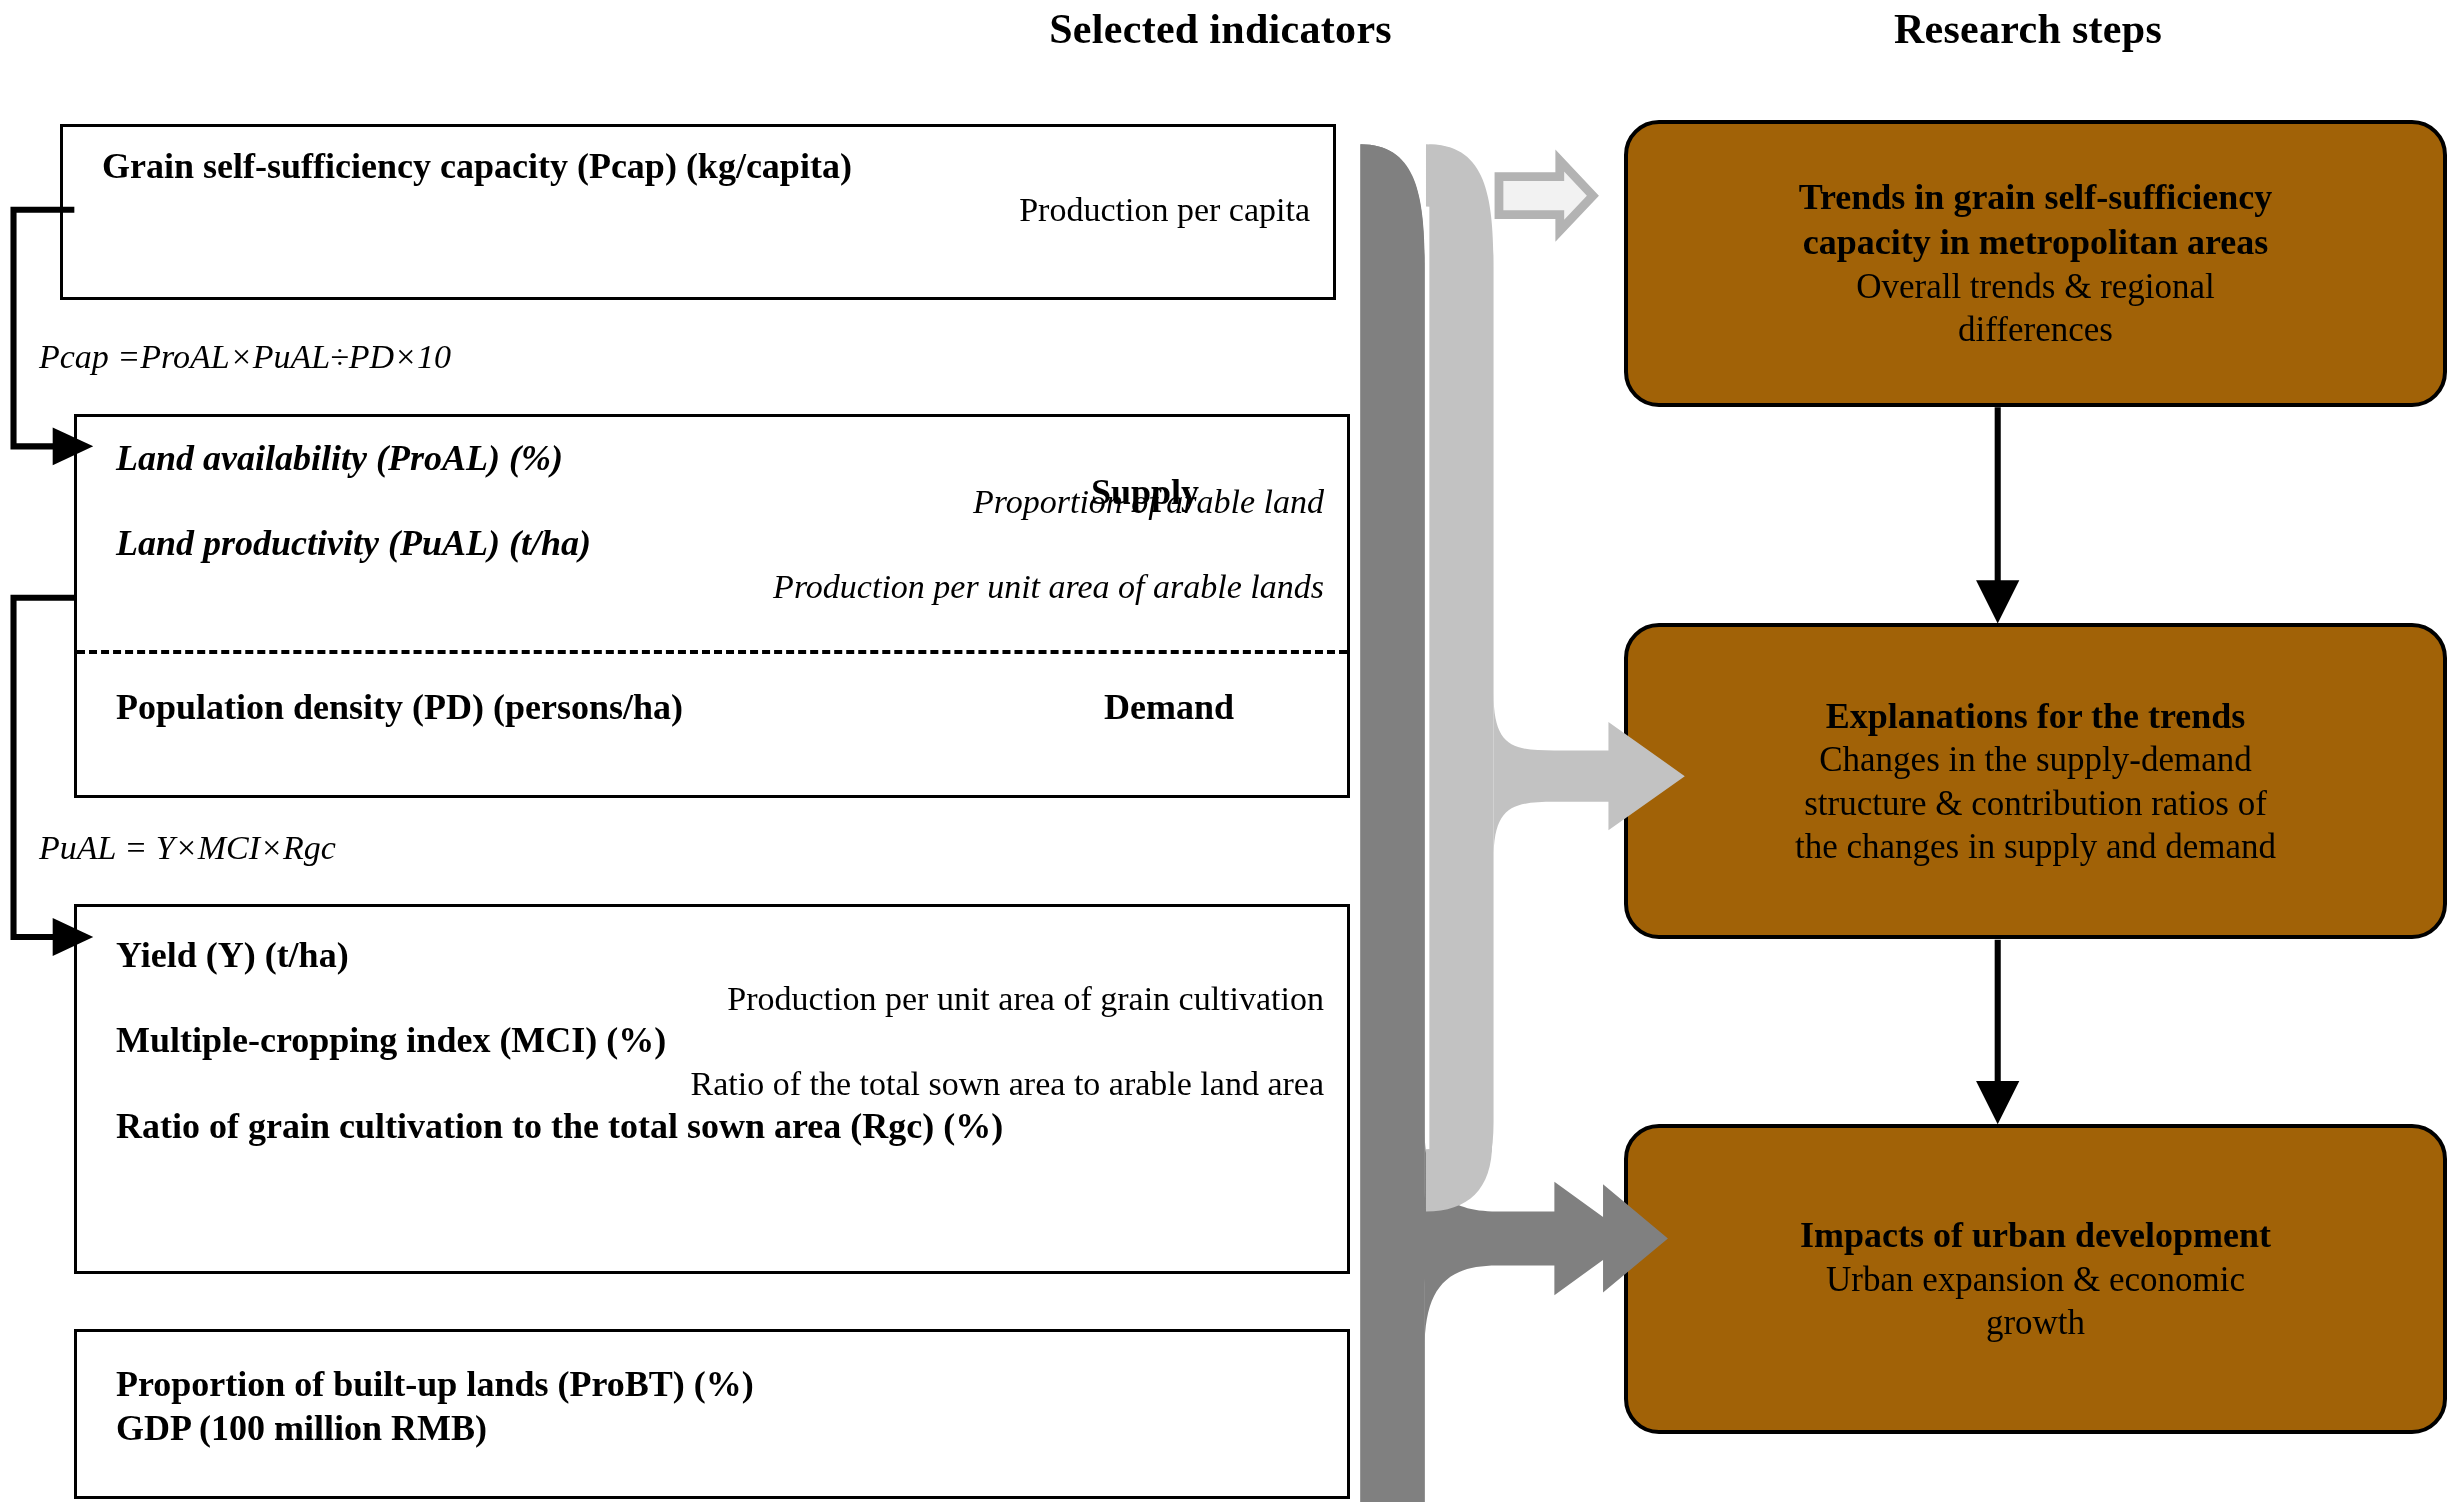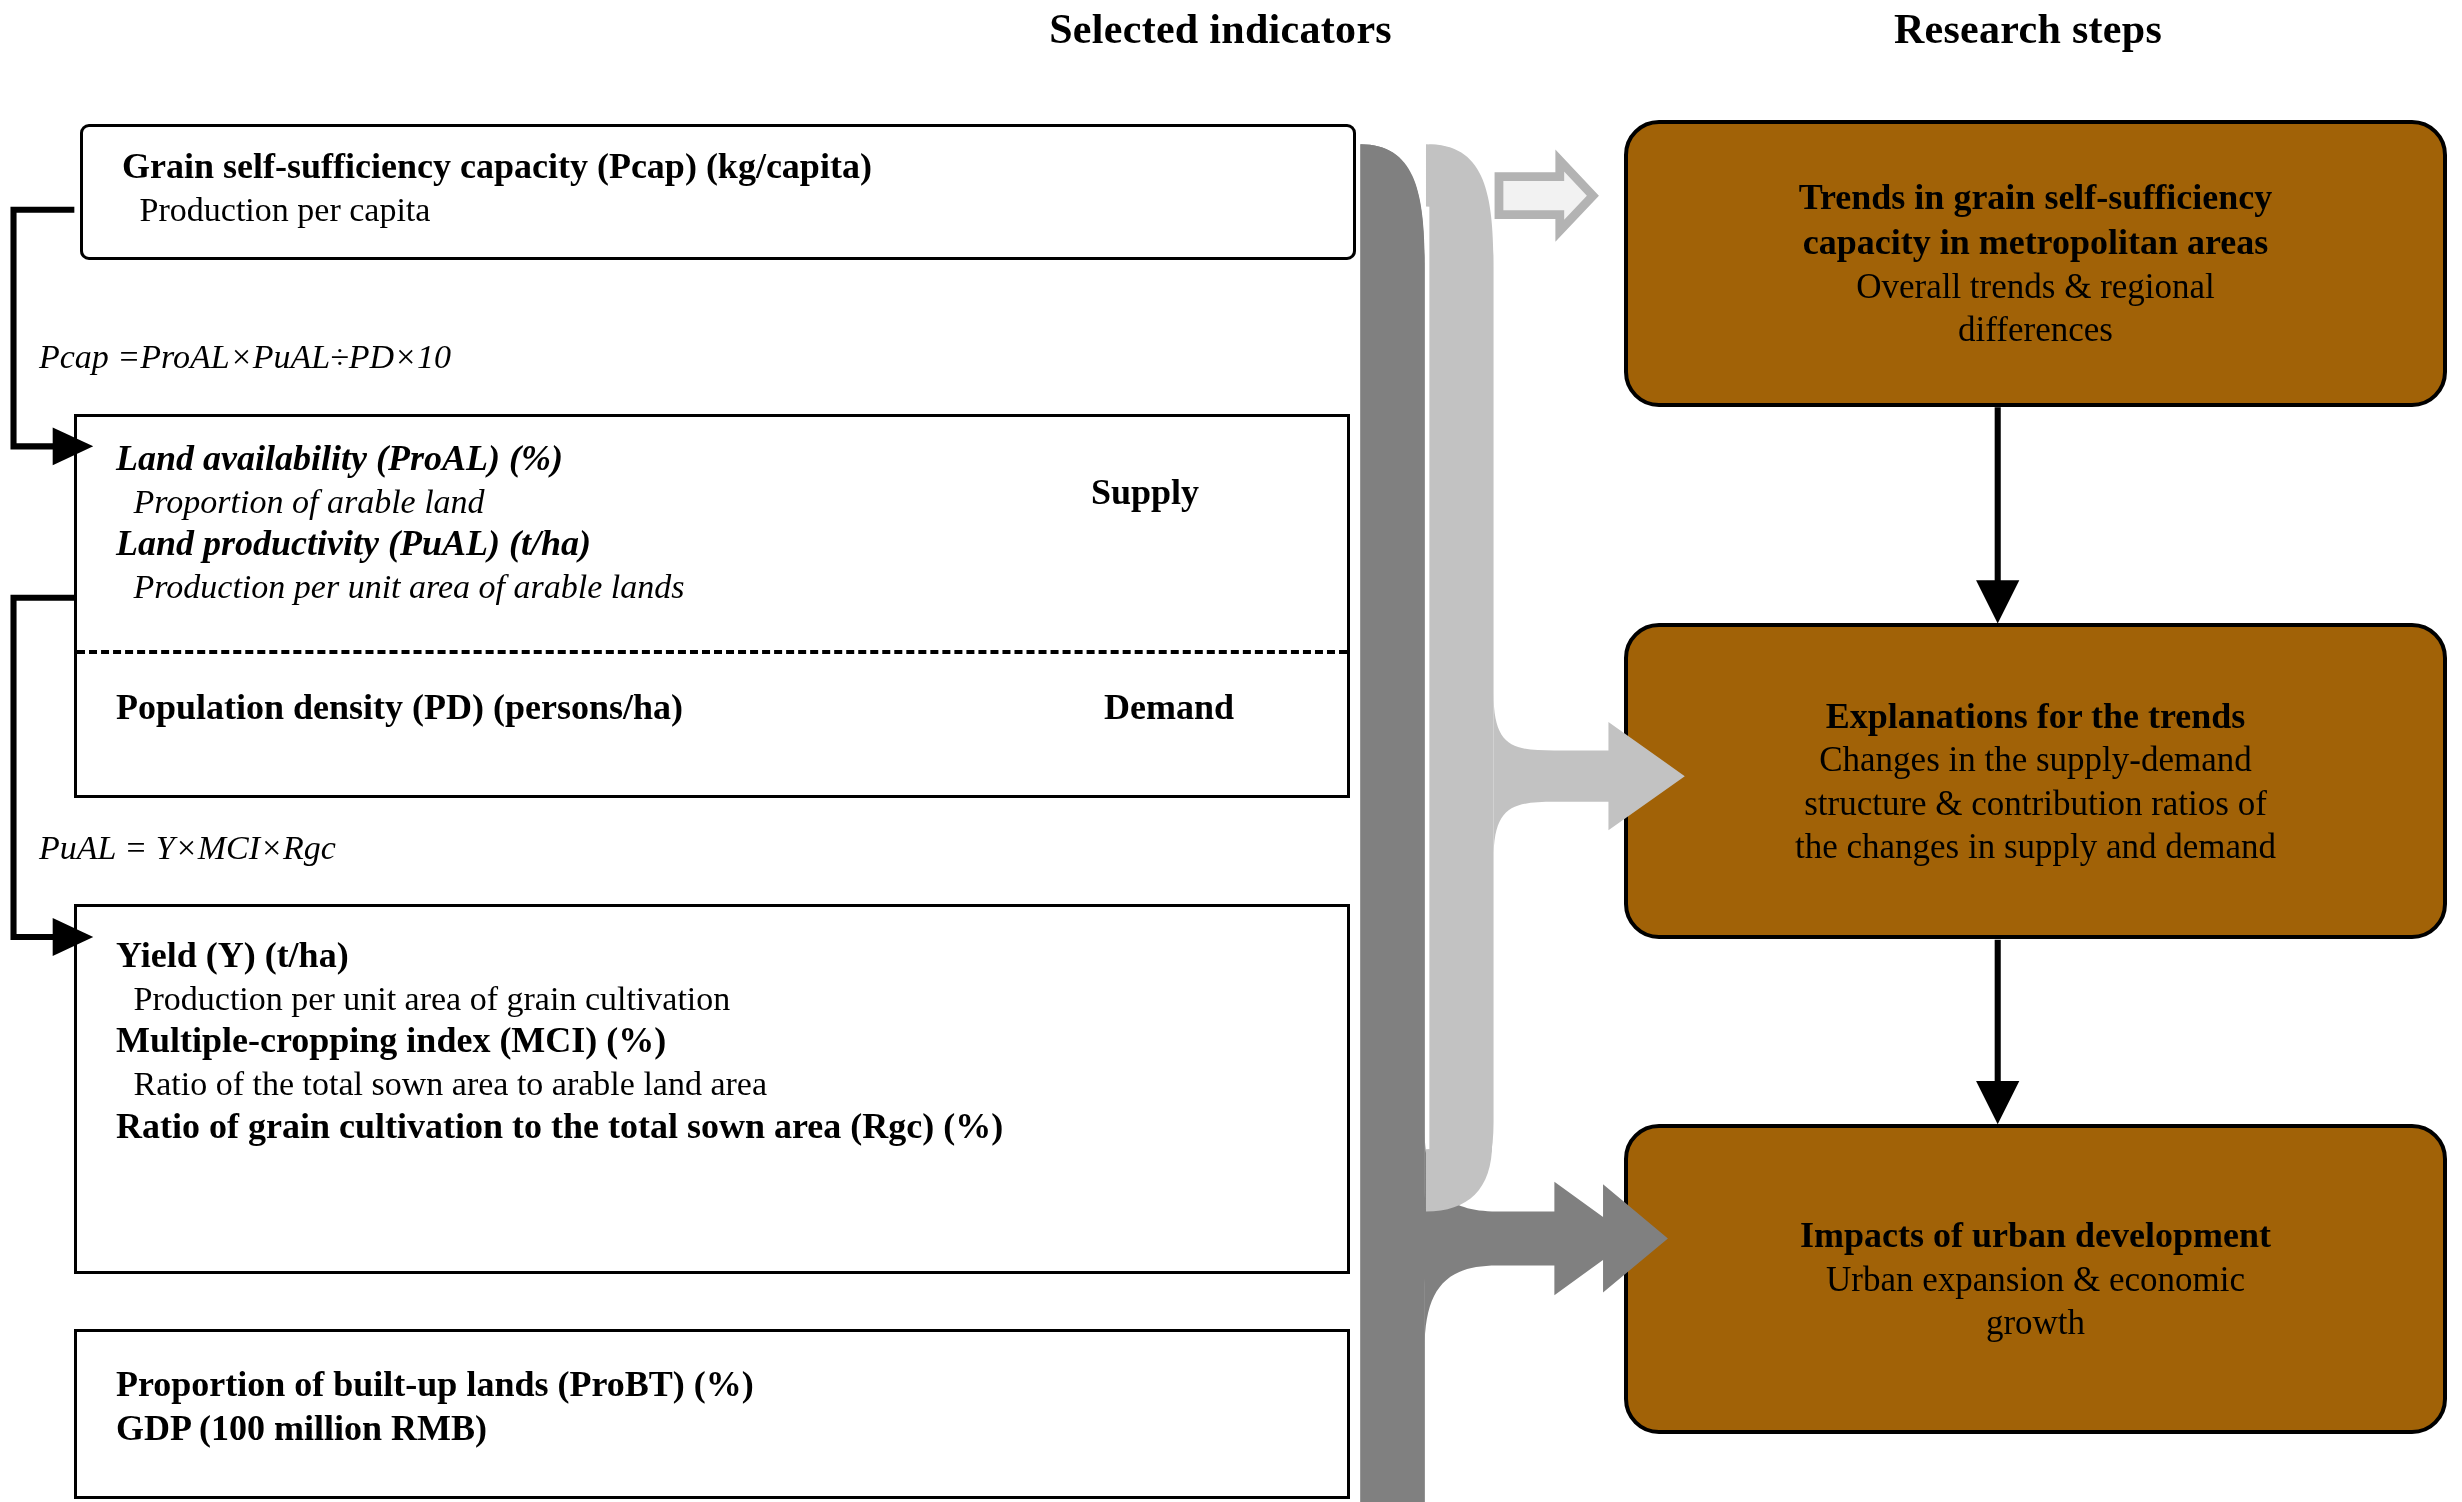--- a/index.html
+++ b/index.html
@@ -9,21 +9,21 @@
   .col-title{position:absolute;font-weight:bold;font-size:42px;letter-spacing:0.3px;
              white-space:nowrap;}
   #title-left{left:0;top:5.4px;width:1392px;text-align:right;}
   #title-right{left:1609px;top:5.4px;width:838px;text-align:center;}
 
   
   .lbox{position:absolute;border:3.4px solid #000;background:#fff;box-sizing:border-box;}
   .lbox .pad{padding:17.6px 23px 0 39px;}
   .bold-line{font-weight:bold;font-size:36px;line-height:1.22;white-space:nowrap;}
   .sub-line{font-weight:normal;font-size:34px;line-height:1.22;white-space:nowrap;
-            padding-left:17.6px;}
+            padding-left:17.6px;text-align:right;}
   .tag{position:absolute;font-weight:bold;font-size:36px;}
 
   .dashed{position:absolute;left:0;right:0;border-top:4px dashed #000;}
 
   
   .formula{position:absolute;font-style:italic;font-size:34px;white-space:nowrap;}
 
   
   .rbox{position:absolute;border:4px solid #000;border-radius:35px;background:#a16207;
         box-sizing:border-box;display:flex;flex-direction:column;align-items:center;
@@ -33,21 +33,21 @@
 
   svg.overlay{position:absolute;left:0;top:0;width:2462px;height:1503px;
               pointer-events:none;}
 </style>
 </head>
 <body>
 
 <div class="col-title" id="title-left">Selected indicators</div>
 <div class="col-title" id="title-right">Research steps</div>
 
-<div class="lbox" style="left:80px;top:124px;width:1276px;height:136px;border-radius:9px;">
+<div class="lbox" style="left:60px;top:124px;width:1276px;height:176px;">
   <div class="pad">
     <div class="bold-line">Grain self-sufficiency capacity (Pcap) (kg/capita)</div>
     <div class="sub-line">Production per capita</div>
   </div>
 </div>
 
 <div class="formula" style="left:39px;top:338px;">Pcap =ProAL×PuAL÷PD×10</div>
 
 <div class="lbox" style="left:74px;top:414px;width:1276px;height:384px;">
   <div class="pad" style="padding-top:20px;font-style:italic;">

